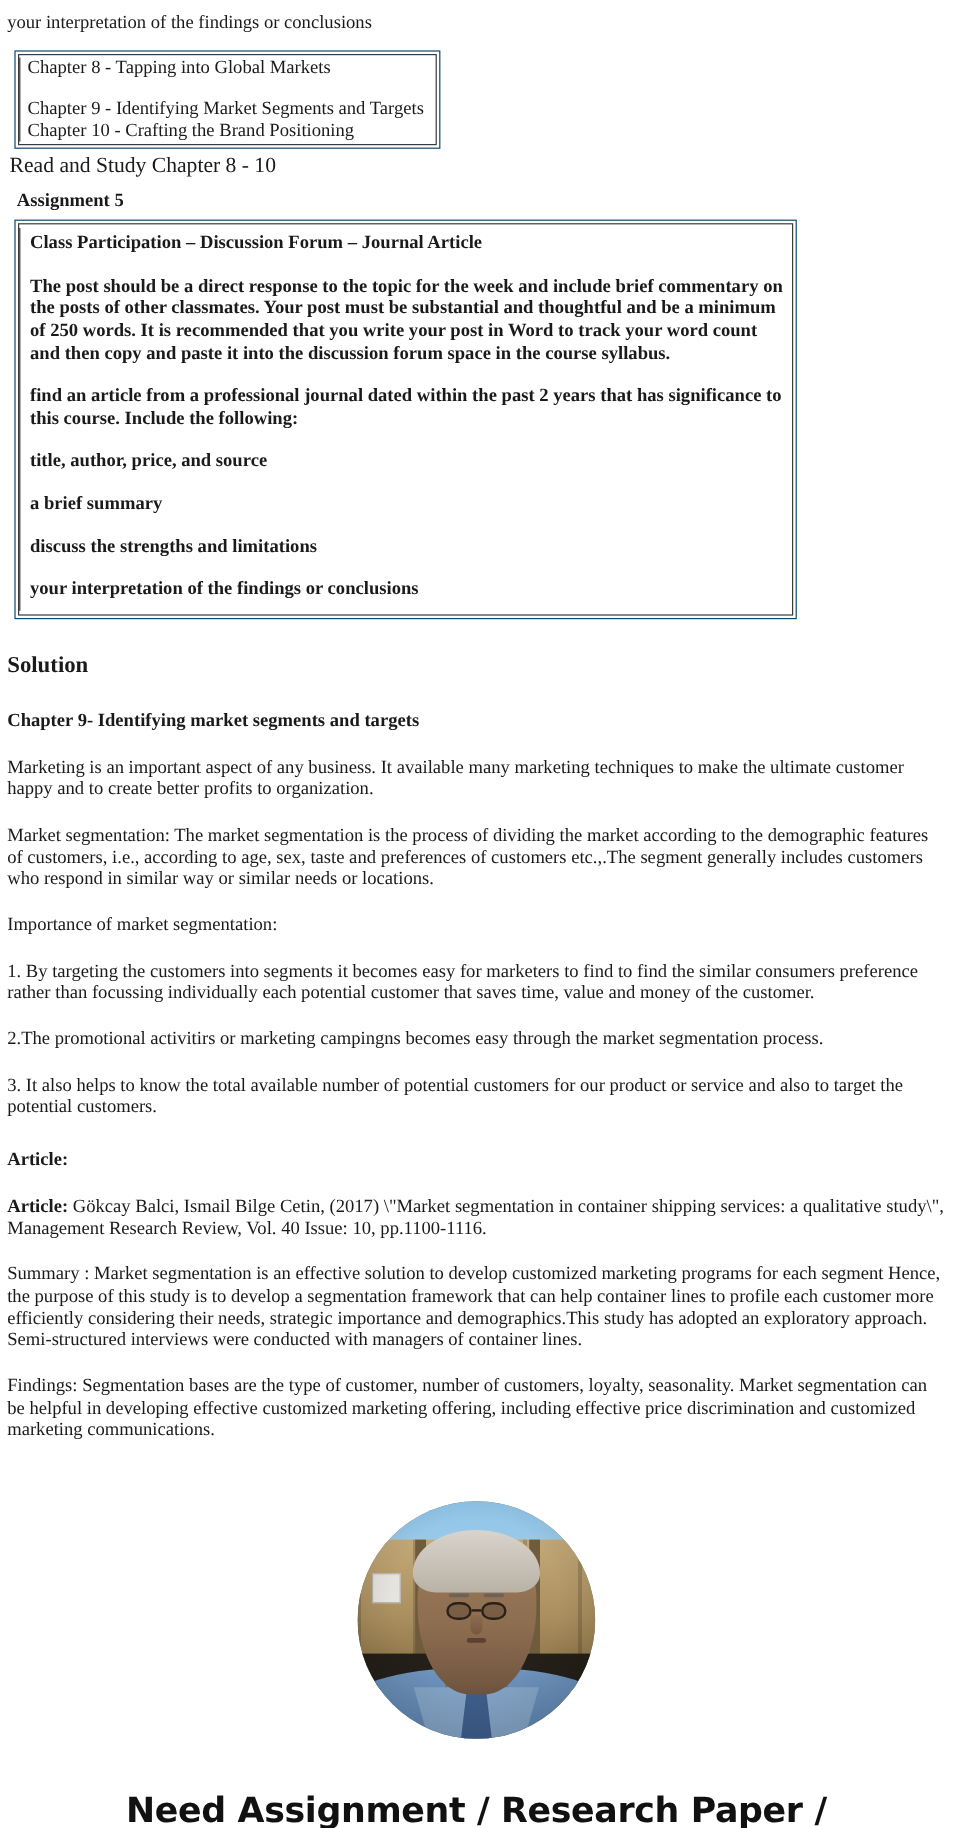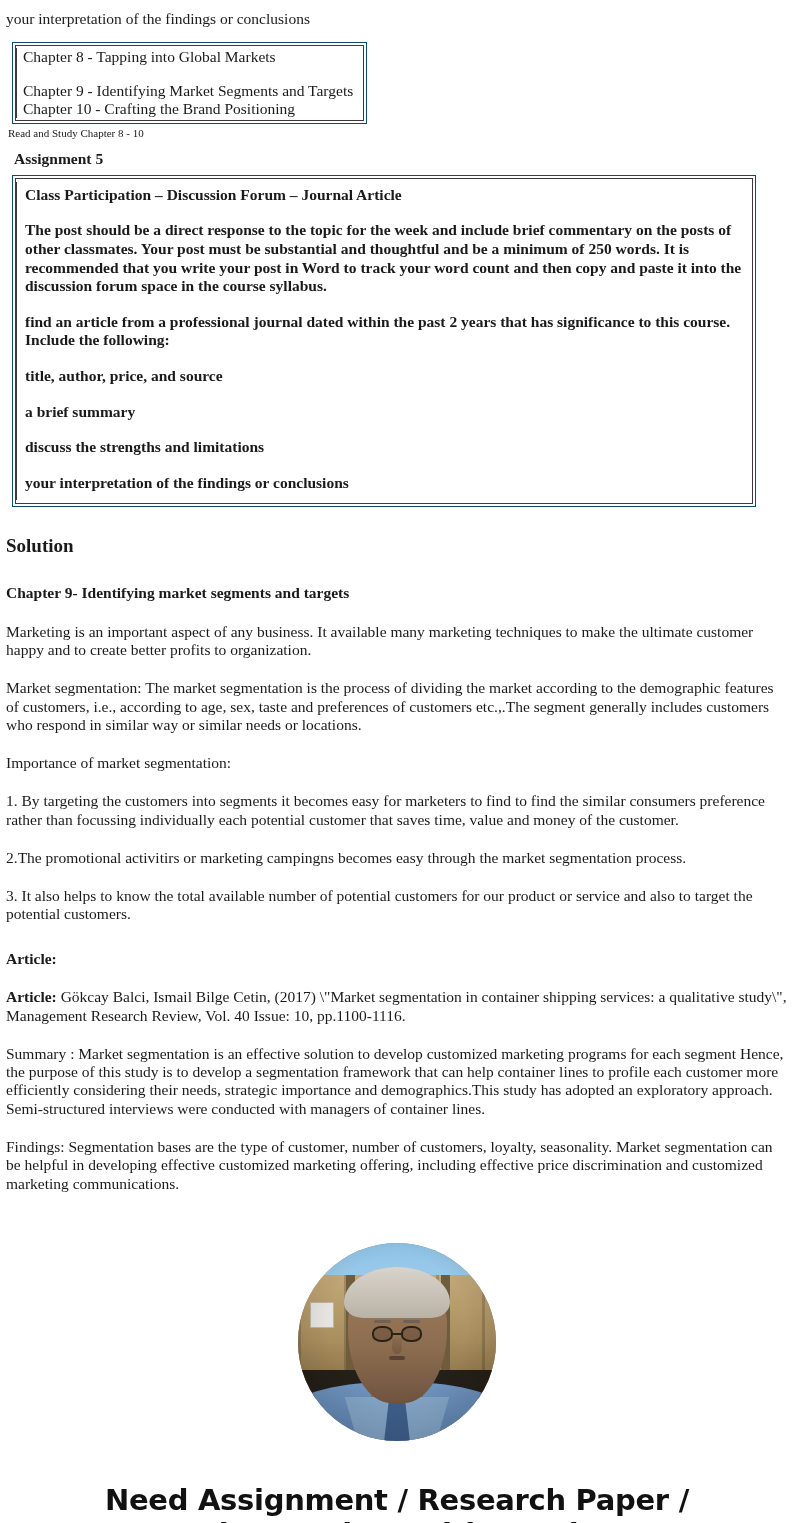--- a/index.html
+++ b/index.html
@@ -19,21 +19,21 @@
     position: relative;
     box-sizing: border-box;
   }
   .intro-line {
     font-size: 15.5px;
     line-height: 1.2;
     margin: 0 0 0 6px;
     padding-top: 10px;
   }
   .read-line {
-    font-size: 11px;
+    font-size: 18px;
     line-height: 1.2;
     margin: 3px 0 0 8px;
   }
   .assignment-heading {
     font-size: 15.5px;
     font-weight: bold;
     line-height: 1.2;
     margin: 10px 0 0 14px;
   }
 
@@ -68,21 +68,21 @@
   .chapter-line {
     font-size: 15.5px;
     line-height: 1.17;
     margin: 0;
     white-space: nowrap;
   }
   .chapter-gap { height: 16px; }
 
   #assignment-box {
     margin: 6px 0 0 12px;
-    width: 744px;
+    width: 652px;
   }
   #assignment-box .callout-outer-pad { padding: 2px; }
   #assignment-box .callout-inner { padding: 3px 0 3px 0; }
   #assignment-box .callout-inner2 { padding: 4px 6px 6px 8px; }
   .assign-para {
     font-size: 15.5px;
     font-weight: bold;
     line-height: 1.2;
     margin: 0 0 17px 0;
   }

